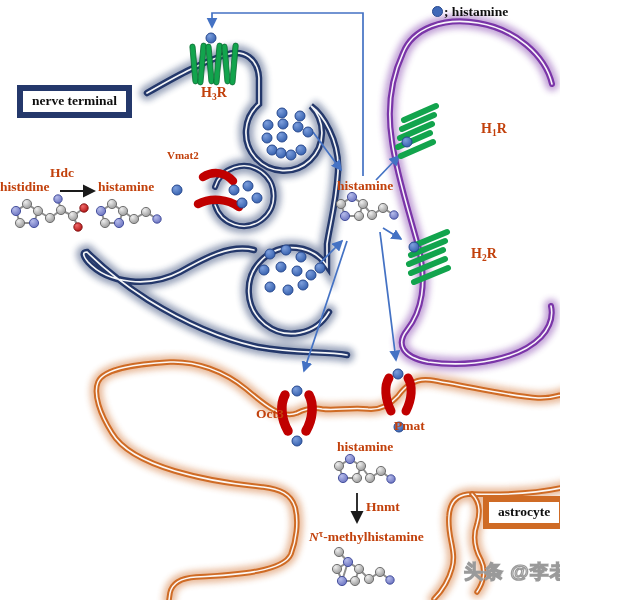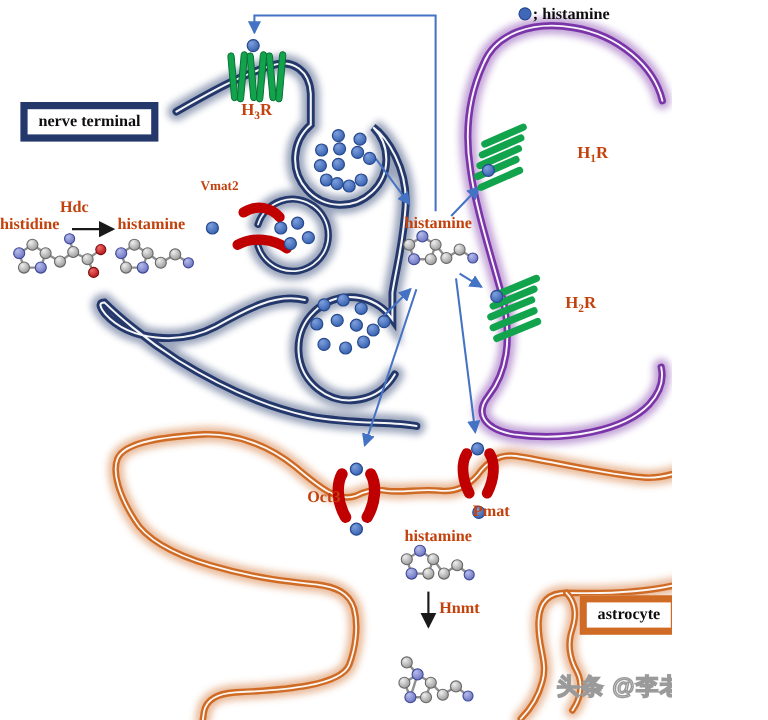--- a/index.html
+++ b/index.html
@@ -268,16 +268,19 @@
 <div class="lbl" style="left:246px;top:407px;margin-left:10px;">Oct3</div>
 <div class="lbl" style="left:394px;top:419px;">Pmat</div>
 
 <div class="lbl" style="left:50px;top:166px;">Hdc</div>
 <div class="lbl" style="left:366px;top:500px;">Hnmt</div>
 
 <div class="lbl" style="left:0;top:180px;">histidine</div>
 <div class="lbl" style="left:98px;top:180px;">histamine</div>
 <div class="lbl" style="left:337px;top:179px;">histamine</div>
 <div class="lbl" style="left:337px;top:440px;">histamine</div>
+<div class="lbl" style="left:309px;top:530px;">
+  <span class="it">N</span><span class="sup">τ</span><span>-methylhistamine</span>
+</div>
 
 <div class="watermark" style="left:464px;top:559px;">头条 @李老师谈生化</div>
 
 </div>
 
 </body></html>

